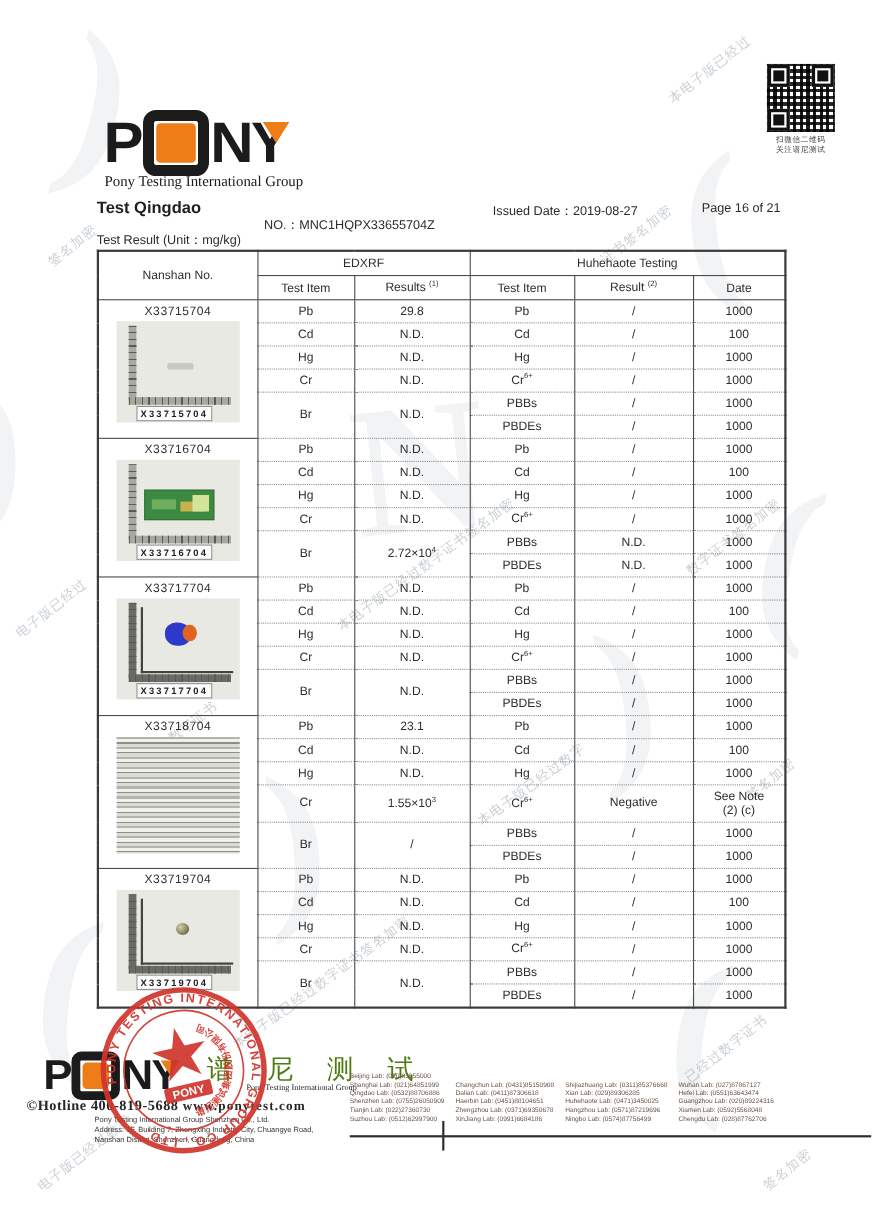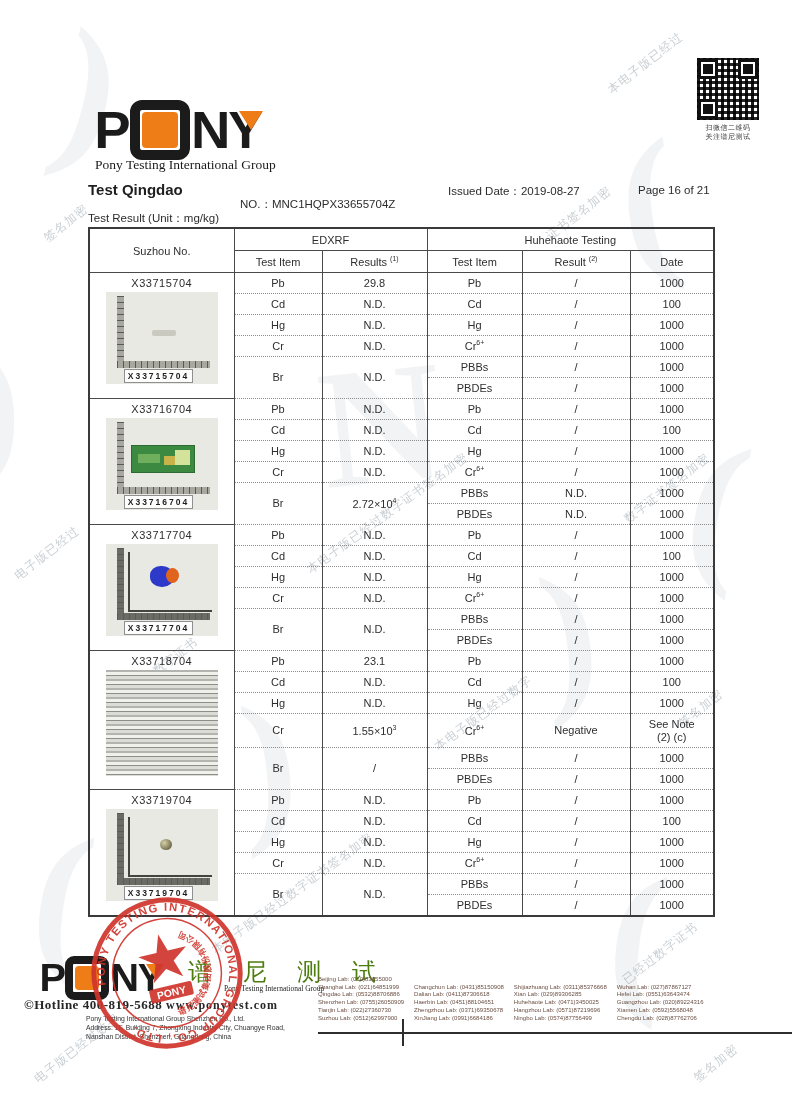--- a/index.html
+++ b/index.html
@@ -158,21 +158,21 @@
     <colgroup>
       <col style="width:145px">
         <col style="width:88px">
         <col style="width:105px">
       <col style="width:95px">
         <col style="width:108px">
         <col style="width:84px">
     </colgroup>
     <thead>
       <tr>
-        <th rowspan="2">Suzhou No.</th>
+        <th rowspan="2">Nanshan No.</th>
         <th colspan="2">EDXRF</th>
         <th colspan="3">Huhehaote Testing</th>
       </tr>
       <tr>
         <th>Test Item</th>
         <th>Results <sup>(1)</sup></th>
         <th>Test Item</th>
         <th>Result <sup>(2)</sup></th>
         <th>Date</th>
       </tr>

